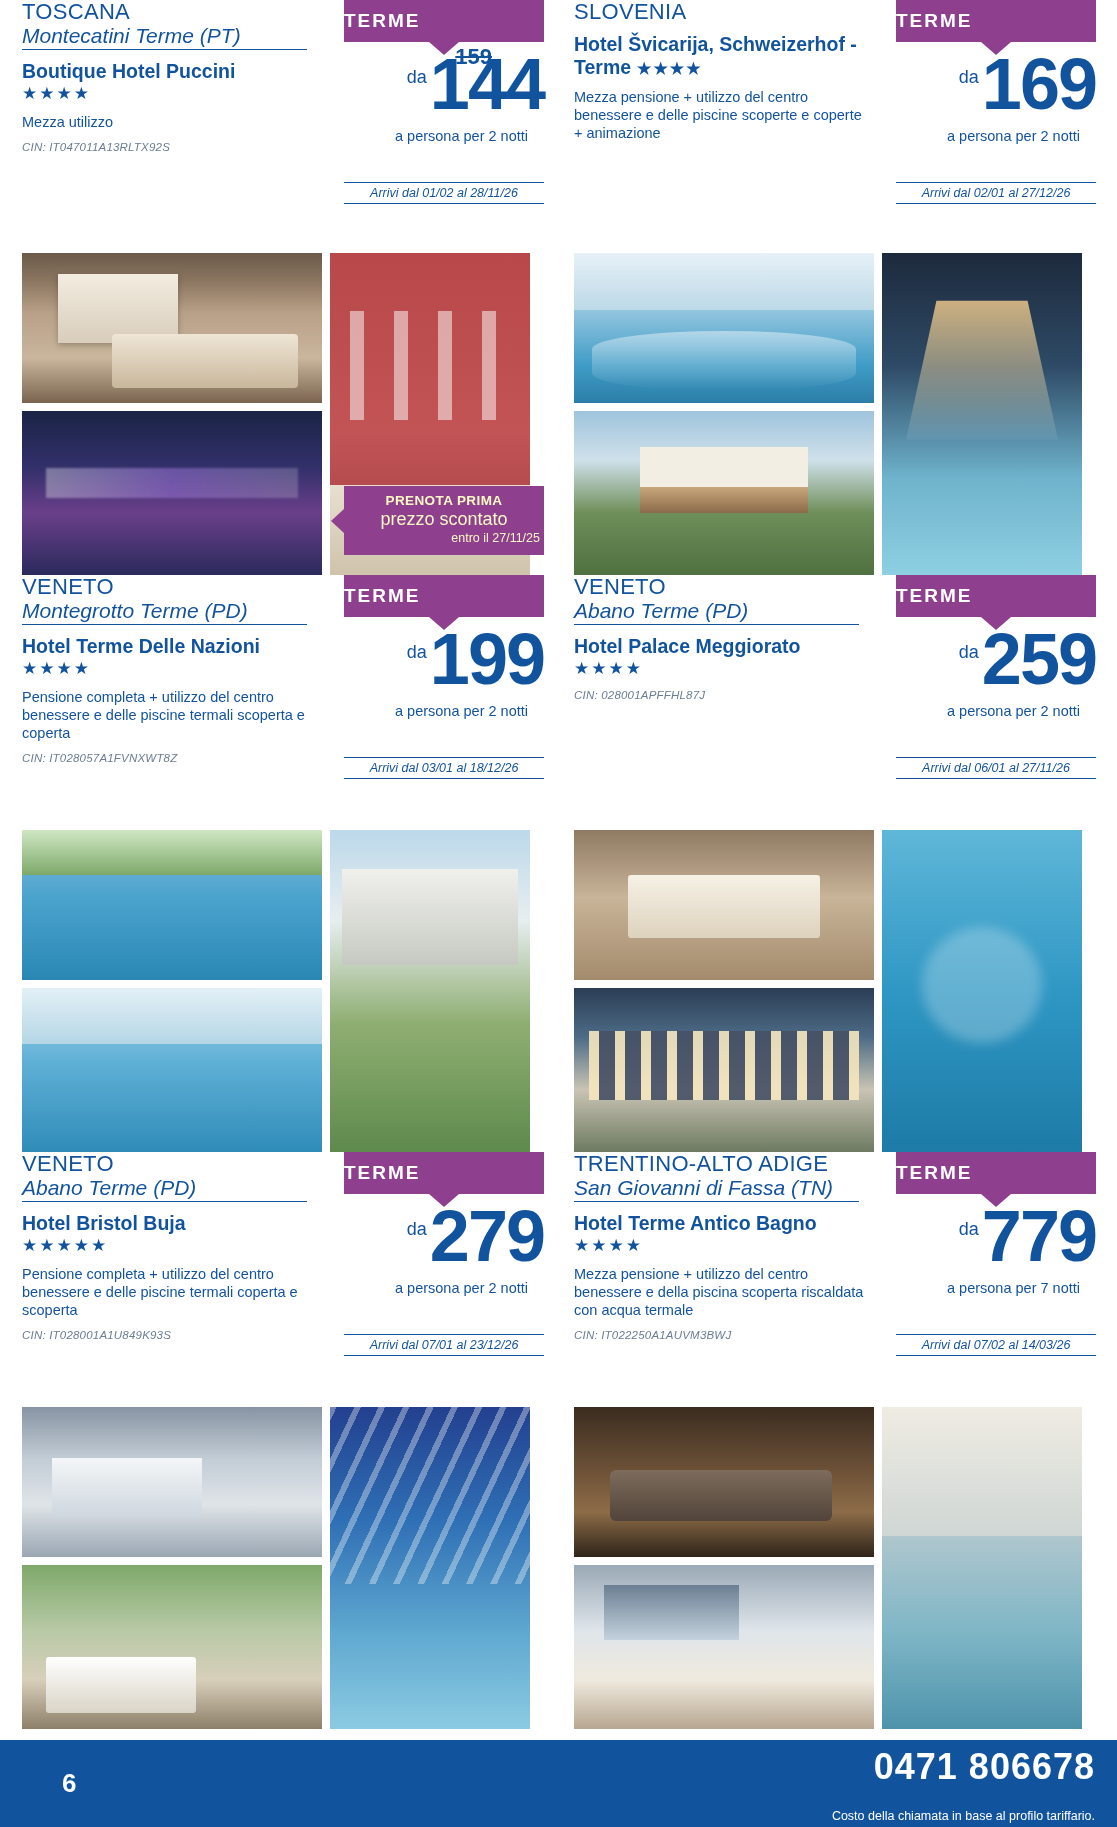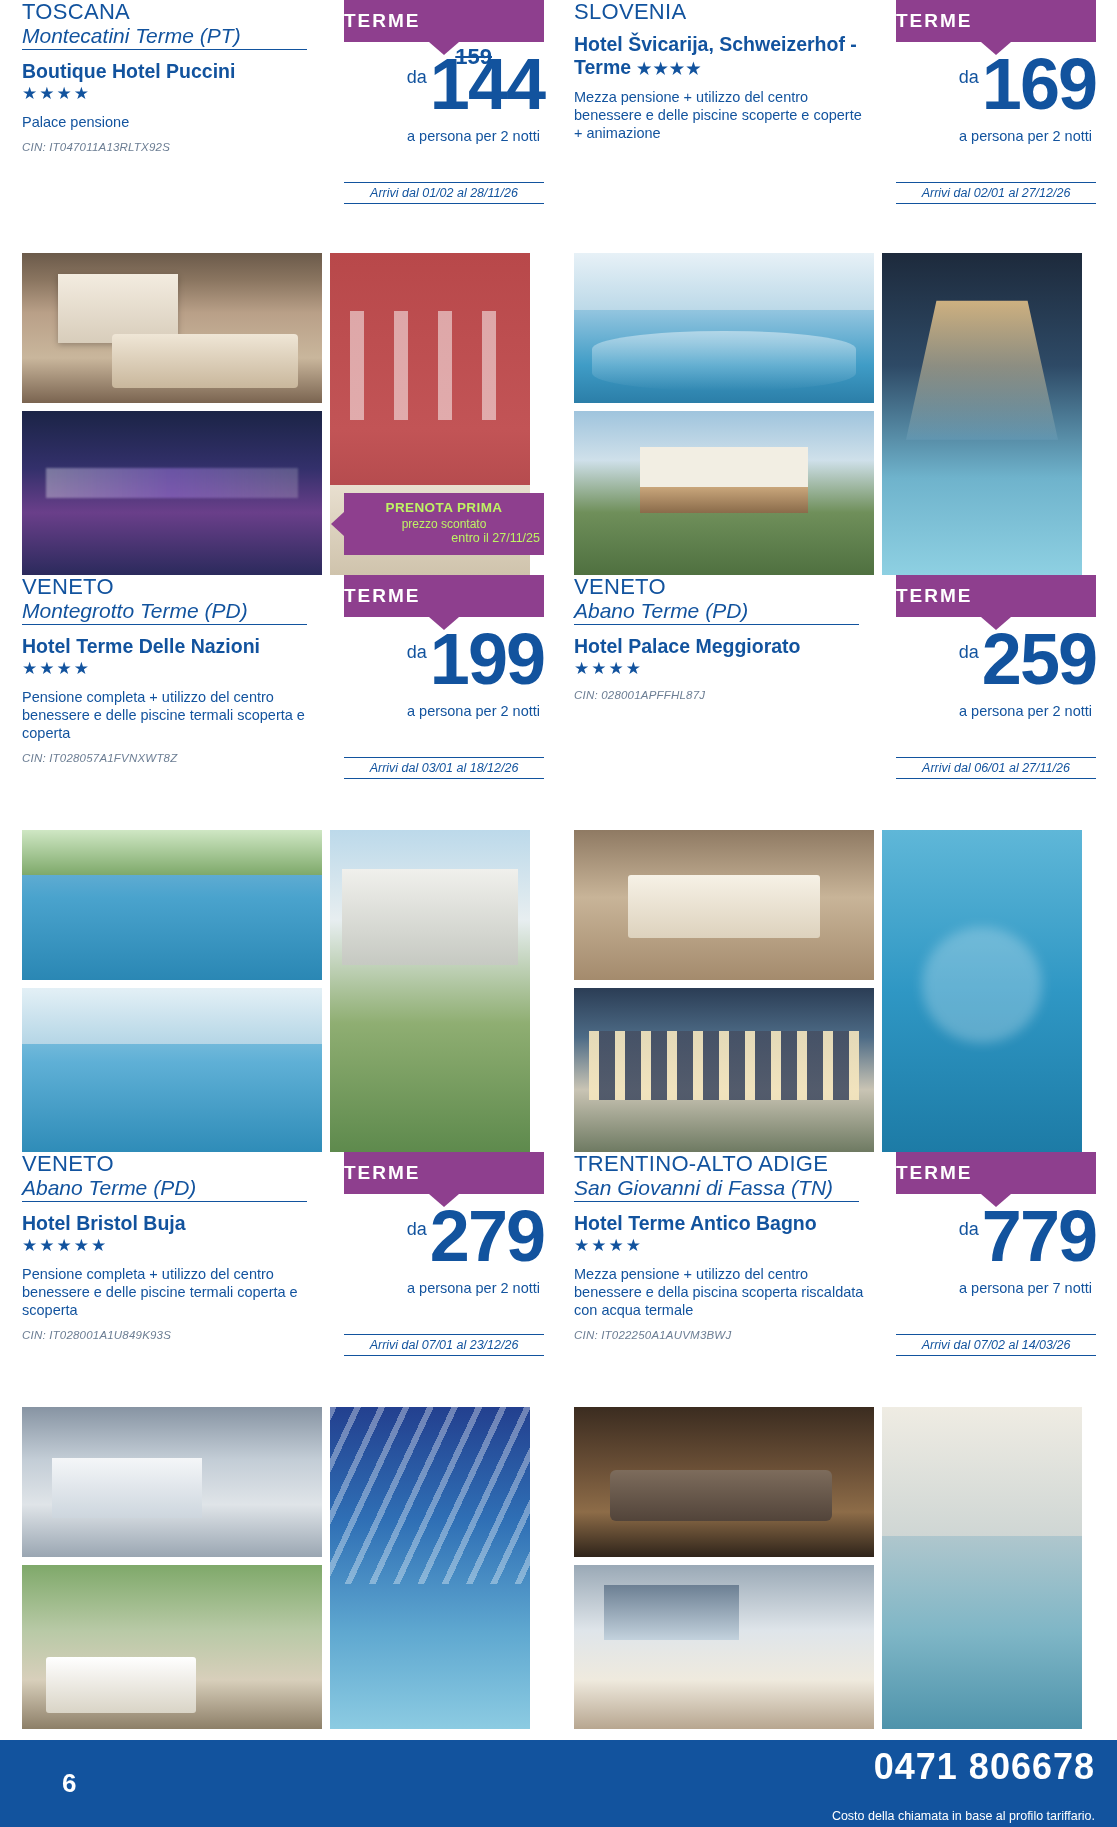--- a/index.html
+++ b/index.html
@@ -146,21 +146,21 @@
   }
   .amount {
     font-size: 72px;
     font-weight: bold;
     color: #12539e;
     letter-spacing: -2px;
     line-height: 0.9;
   }
   .perperson {
     position: absolute;
-    right: 4px;
+    right: 16px;
     top: 128px;
     width: 200px;
     text-align: right;
     font-size: 14.5px;
     color: #12539e;
   }
   .arrivi {
     position: absolute;
     right: 0;
     top: 182px;
@@ -369,27 +369,27 @@
     background: linear-gradient(180deg, #efece3, #cfd6d4);
   }
 
   
   .prenota {
     position: absolute;
     right: 0;
     bottom: 20px;
     width: 200px;
     background: #8e3f8e;
-    color: #bef264;
+    color: #fef9c3;
     text-align: center;
     padding: 7px 4px 9px;
     line-height: 1.2;
   }
   .prenota .p1 { font-size: 13.5px; font-weight: bold; letter-spacing: .4px; }
-  .prenota .p2 { font-size: 12px; }
+  .prenota .p2 { font-size: 18px; }
   .prenota .p3 { font-size: 12.5px; text-align: right; }
   .prenota::before {
     content: "";
     position: absolute;
     left: -13px; top: 50%;
     transform: translateY(-50%);
     width: 0; height: 0;
     border-top: 12px solid transparent;
     border-bottom: 12px solid transparent;
     border-right: 13px solid #8e3f8e;
@@ -440,21 +440,21 @@
 <div class="page">
 
   <div class="grid">
 
     <div class="offer">
       <div class="txt">
         <div class="region">TOSCANA</div>
         <div class="locality">Montecatini Terme (PT)</div>
         <div class="hotel">Boutique Hotel Puccini</div>
         <div class="stars">★★★★</div>
-        <div class="treat">Palace pensione</div>
+        <div class="treat">Mezza utilizzo</div>
         <div class="cin">CIN: IT047011A13RLTX92S</div>
       </div>
       <div class="pricebox">
         <div class="ribbon">TERME</div>
         <div class="oldprice">159</div>
         <div class="priceline">
           <span class="da">da</span><span class="amount">144</span>
         </div>
         <div class="perperson">a persona per 2 notti</div>
         <div class="arrivi">Arrivi dal 01/02 al 28/11/26</div>

